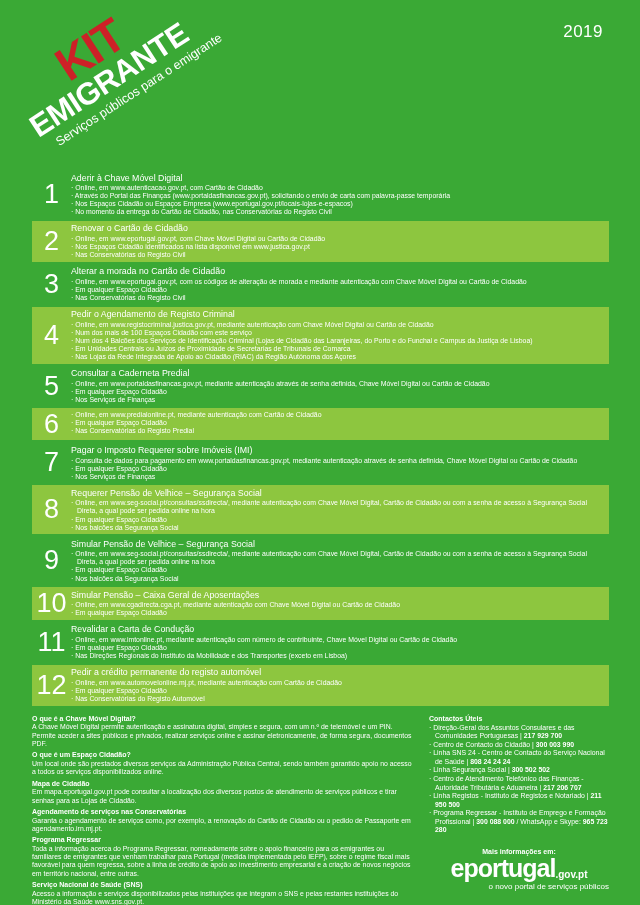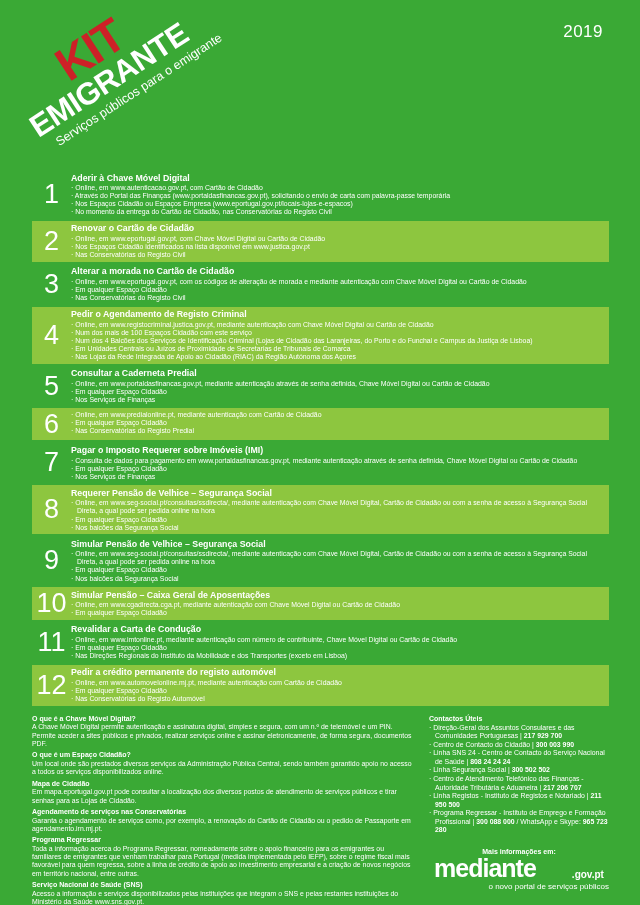--- a/index.html
+++ b/index.html
@@ -16,36 +16,36 @@
   .emigrante{font-size:31px;font-weight:bold;line-height:1.02;letter-spacing:-.5px;}
   .logo-subtitle{font-size:12.5px;margin-left:13px;margin-top:1px;font-weight:normal;}
 
   
   .services{margin:2px 31px 0 32px;}
   .service{display:flex;margin-bottom:2px;padding:2.5px 0;}
   .service.hl{background:var(--hl);}
   .service-num{flex:none;width:39px;display:flex;align-items:center;justify-content:center;
                font-size:27px;line-height:1;font-weight:normal;}
   .service-body{flex:1;max-width:538px;padding-right:4px;}
-  .service-title{font-size:8.8px;font-weight:bold;line-height:1.15;margin-bottom:1.5px;}
+  .service-title{font-size:8.8px;font-weight:normal;line-height:1.15;margin-bottom:1.5px;}
   .bullet{font-size:6.9px;line-height:1.17;padding-left:6px;text-indent:-6px;}
 
   
   .footer{display:flex;gap:14px;margin:9px 31px 0 32px;}
   .footer-left{width:383px;}
   .faq-h{font-size:7px;font-weight:bold;line-height:1.25;}
   .faq-b{font-size:6.9px;line-height:1.2;margin-bottom:3px;}
   .footer-right{flex:1;}
   .contacts-heading{font-size:7px;font-weight:bold;margin-bottom:2px;}
   .contact-line{font-size:6.9px;line-height:1.24;padding-left:6px;text-indent:-6px;}
   .c-phone{font-weight:bold;}
   .more-info{font-size:7px;font-weight:bold;text-align:center;margin-top:13px;}
   .eportugal{text-align:center;margin-top:1px;}
   .ep-name{font-size:25px;font-weight:bold;letter-spacing:-1px;line-height:1;}
-  .ep-domain{font-size:10px;font-weight:bold;position:relative;top:1px;letter-spacing:0;padding-left:36px;}
+  .ep-domain{font-size:10px;font-weight:bold;position:relative;top:1px;letter-spacing:0;}
   .ep-tagline{font-size:8px;margin-top:1px;text-align:right;}
 </style>
 </head>
 <body>
 
 <div class="page">
 
   <div class="header-area">
     <div class="year">2019</div>
     <div class="logo-block">
@@ -216,19 +216,19 @@
           <div class="contact-line"><span>· Direção-Geral dos Assuntos Consulares e das Comunidades Portuguesas | </span><span class="c-phone">217 929 700</span></div>
           <div class="contact-line"><span>· Centro de Contacto do Cidadão | </span><span class="c-phone">300 003 990</span></div>
           <div class="contact-line"><span>· Linha SNS 24 - Centro de Contacto do Serviço Nacional de Saúde | </span><span class="c-phone">808 24 24 24</span></div>
           <div class="contact-line"><span>· Linha Segurança Social | </span><span class="c-phone">300 502 502</span></div>
           <div class="contact-line"><span>· Centro de Atendimento Telefónico das Finanças - Autoridade Tributária e Aduaneira | </span><span class="c-phone">217 206 707</span></div>
           <div class="contact-line"><span>· Linha Registos - Instituto de Registos e Notariado | </span><span class="c-phone">211 950 500</span></div>
           <div class="contact-line"><span>· Programa Regressar - Instituto de Emprego e Formação Profissional | </span><span class="c-phone">300 088 000</span><span> / WhatsApp e Skype: </span><span class="c-phone">965 723 280</span></div>
         </div>
       <div class="more-info">Mais informações em:</div>
       <div class="eportugal">
-        <span class="ep-name">mediante</span><span class="ep-domain">.gov.pt</span>
+        <span class="ep-name">eportugal</span><span class="ep-domain">.gov.pt</span>
         <div class="ep-tagline">o novo portal de serviços públicos</div>
       </div>
     </div>
   </div>
 
 </div>
 
 </body></html>

